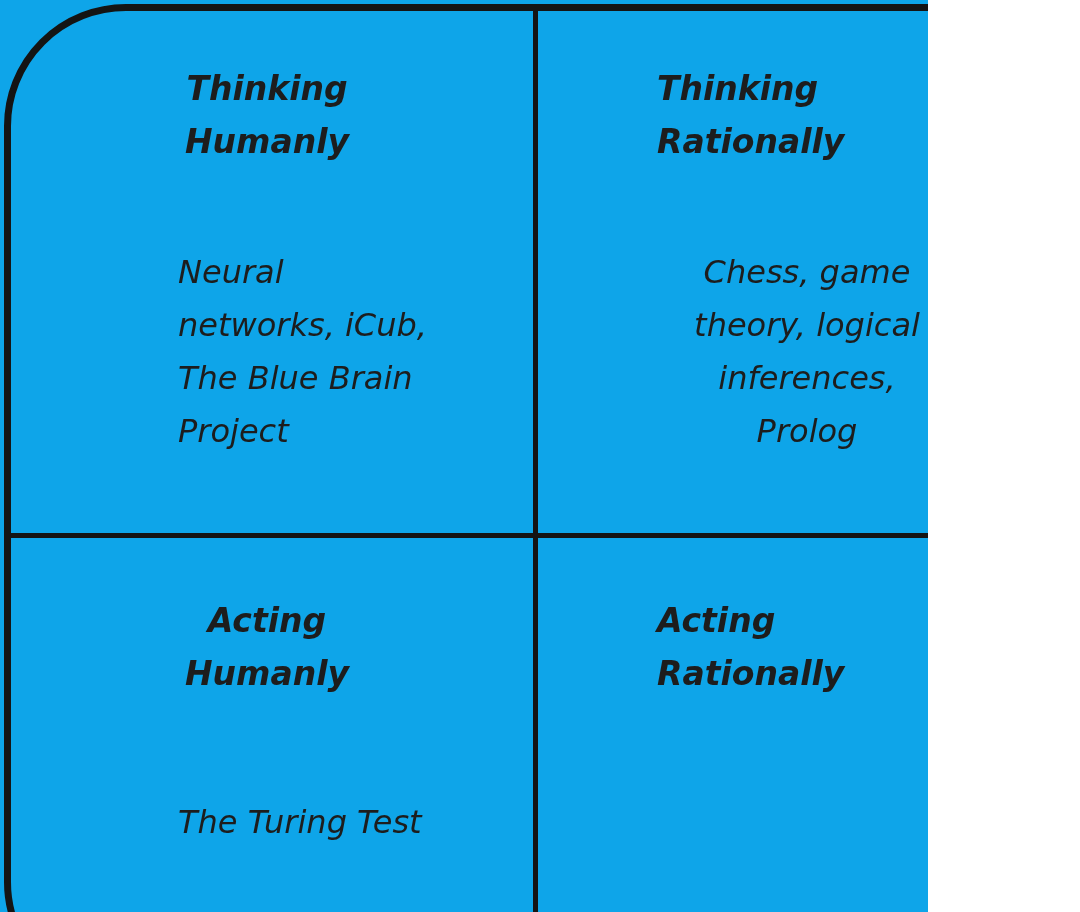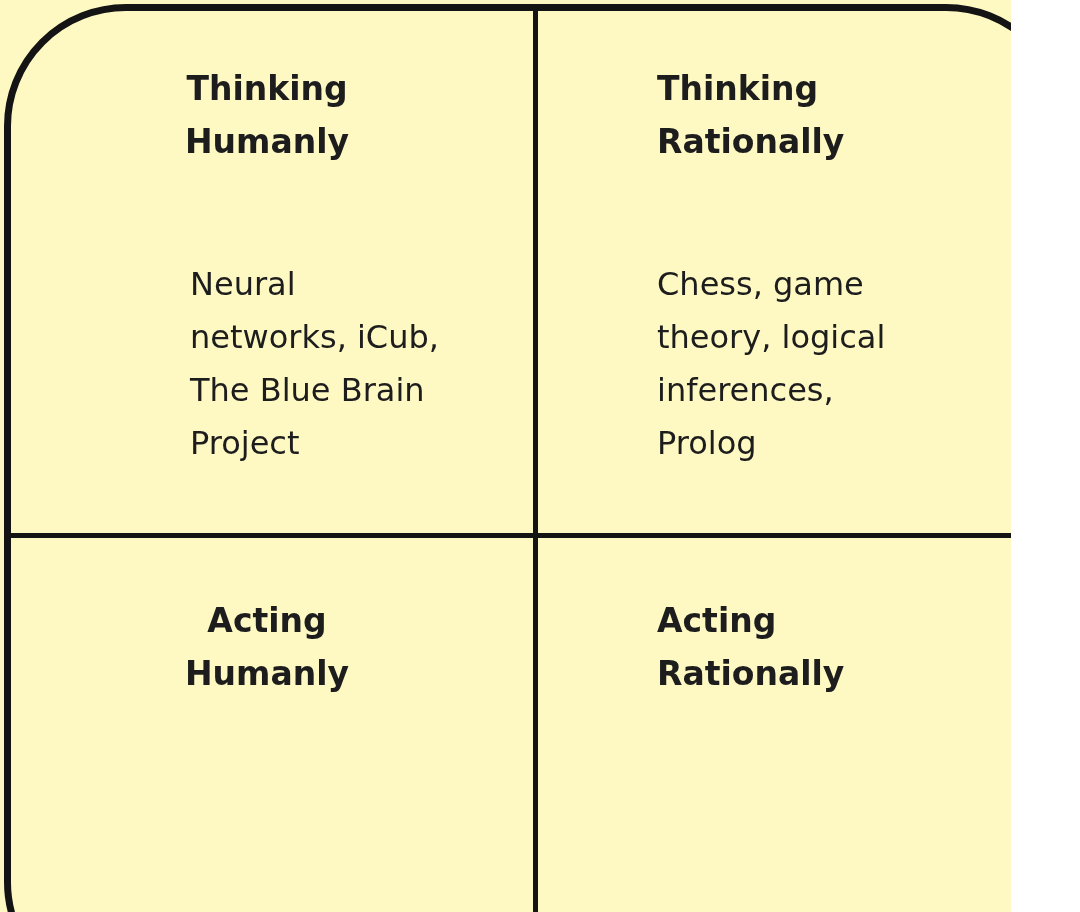--- a/index.html
+++ b/index.html
@@ -10,24 +10,25 @@
   body {
     width: 1080px;
     height: 912px;
     overflow: hidden;
     font-family: "DejaVu Sans", sans-serif;
   }
 
   
   #stage {
     position: relative;
-    width: 1011px;
+    width: 928px;
     height: 912px;
     overflow: hidden;
-    background: #fef9c3;
+    background: #0ea5e9;
+    font-style: italic;
   }
 
   
   #quadrant-frame {
     position: absolute;
     left: 4px;
     top: 4px;
     width: 1064px;
     height: 1000px;            
     box-sizing: border-box;
@@ -76,21 +77,21 @@
     white-space: pre-line;
     margin: 0;
   }
   .q-body {
     position: absolute;
     font-size: 32px;
     font-weight: normal;
     line-height: 53px;
     color: #1d1d1d;
     white-space: pre-line;
-    margin: 12px;
+    margin: 0;
   }
 
   
   #heading-thinking-humanly {
     left: 20px; top: 62px; width: 494px;
     text-align: center;
   }
   #body-thinking-humanly {
     left: 178px; top: 246px; width: 320px;
     text-align: left;
@@ -104,21 +105,21 @@
     text-align: left;
   }
 
   
   #heading-thinking-rationally {
     left: 657px; top: 62px; width: 330px;
     text-align: left;
   }
   #body-thinking-rationally {
     left: 657px; top: 246px; width: 300px;
-    text-align: left;
+    text-align: center;
   }
   #heading-acting-rationally {
     left: 657px; top: 56px; width: 330px;
     text-align: left;
   }
   #body-acting-rationally {
     left: 657px; top: 206px; width: 300px;
     text-align: left;
   }
 
@@ -154,20 +155,21 @@
 Rationally</div>
     <div class="q-body" id="body-thinking-rationally">Chess, game
 theory, logical
 inferences,
 Prolog</div>
   </div>
 
   <div class="quadrant" id="quadrant-acting-humanly">
     <div class="q-heading" id="heading-acting-humanly">Acting
 Humanly</div>
+    <div class="q-body" id="body-acting-humanly">The Turing Test</div>
   </div>
 
   <div class="quadrant" id="quadrant-acting-rationally">
     <div class="q-heading" id="heading-acting-rationally">Acting
 Rationally</div>
   </div>
 
 </div>
 
 </body></html>

